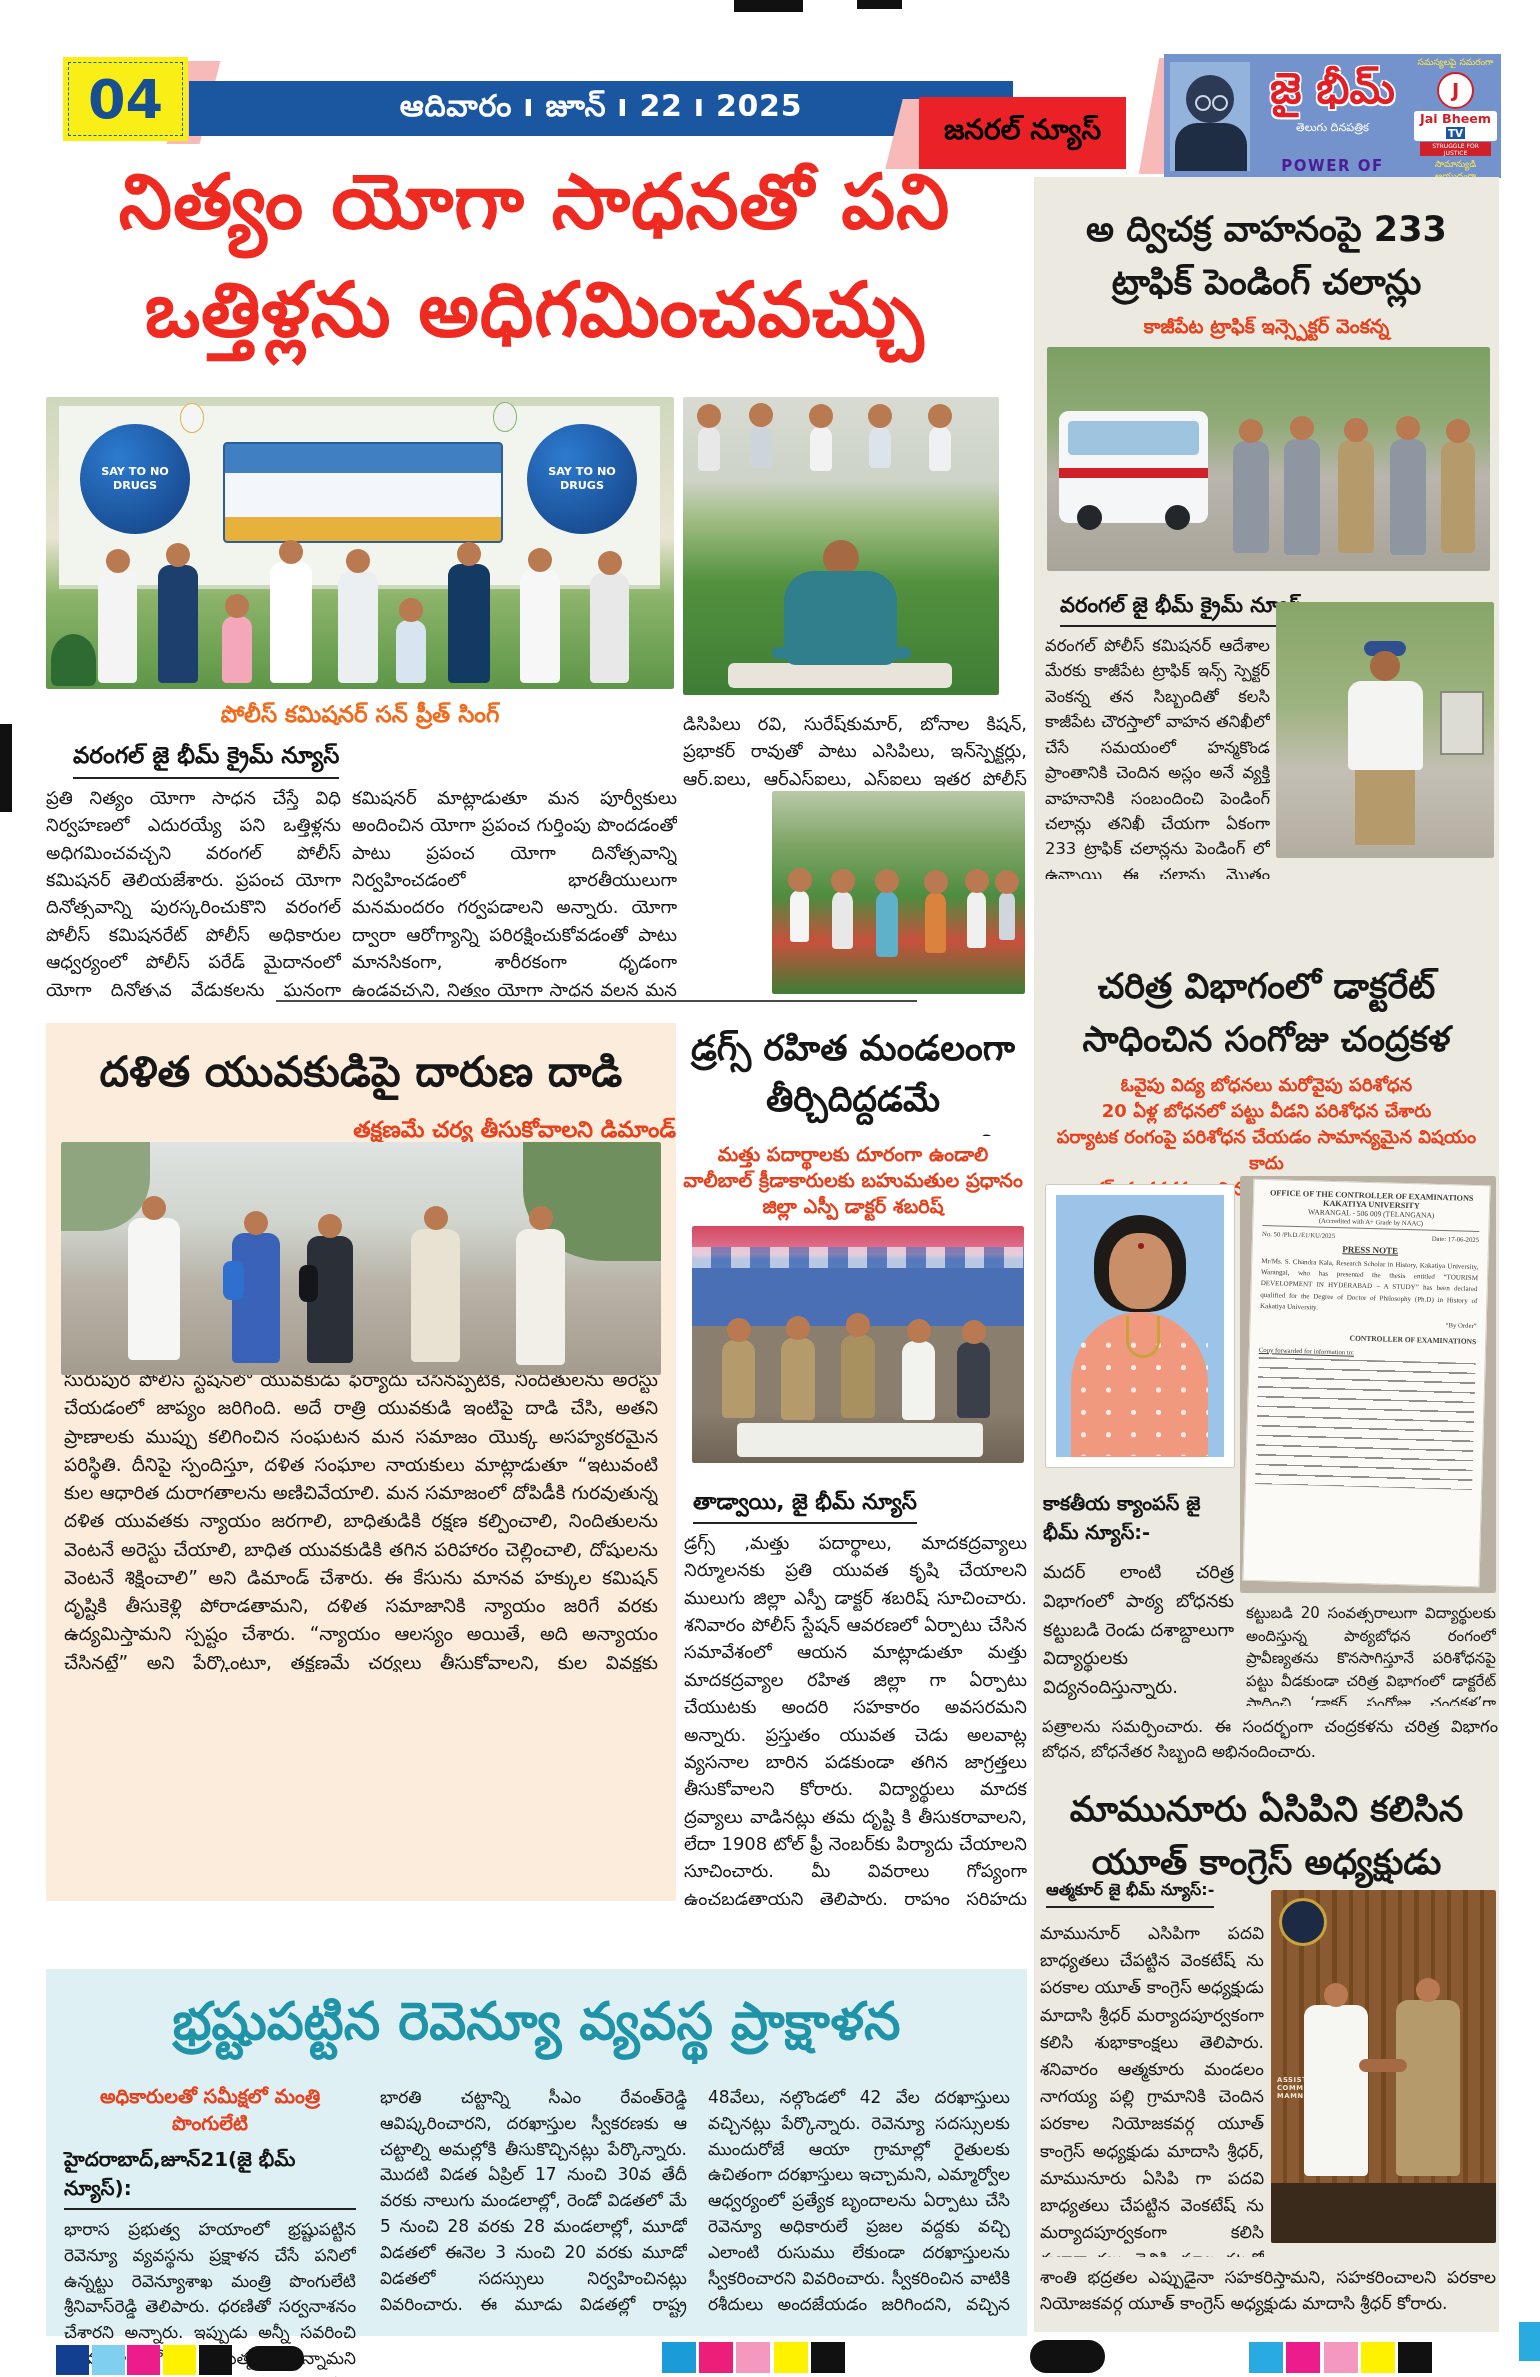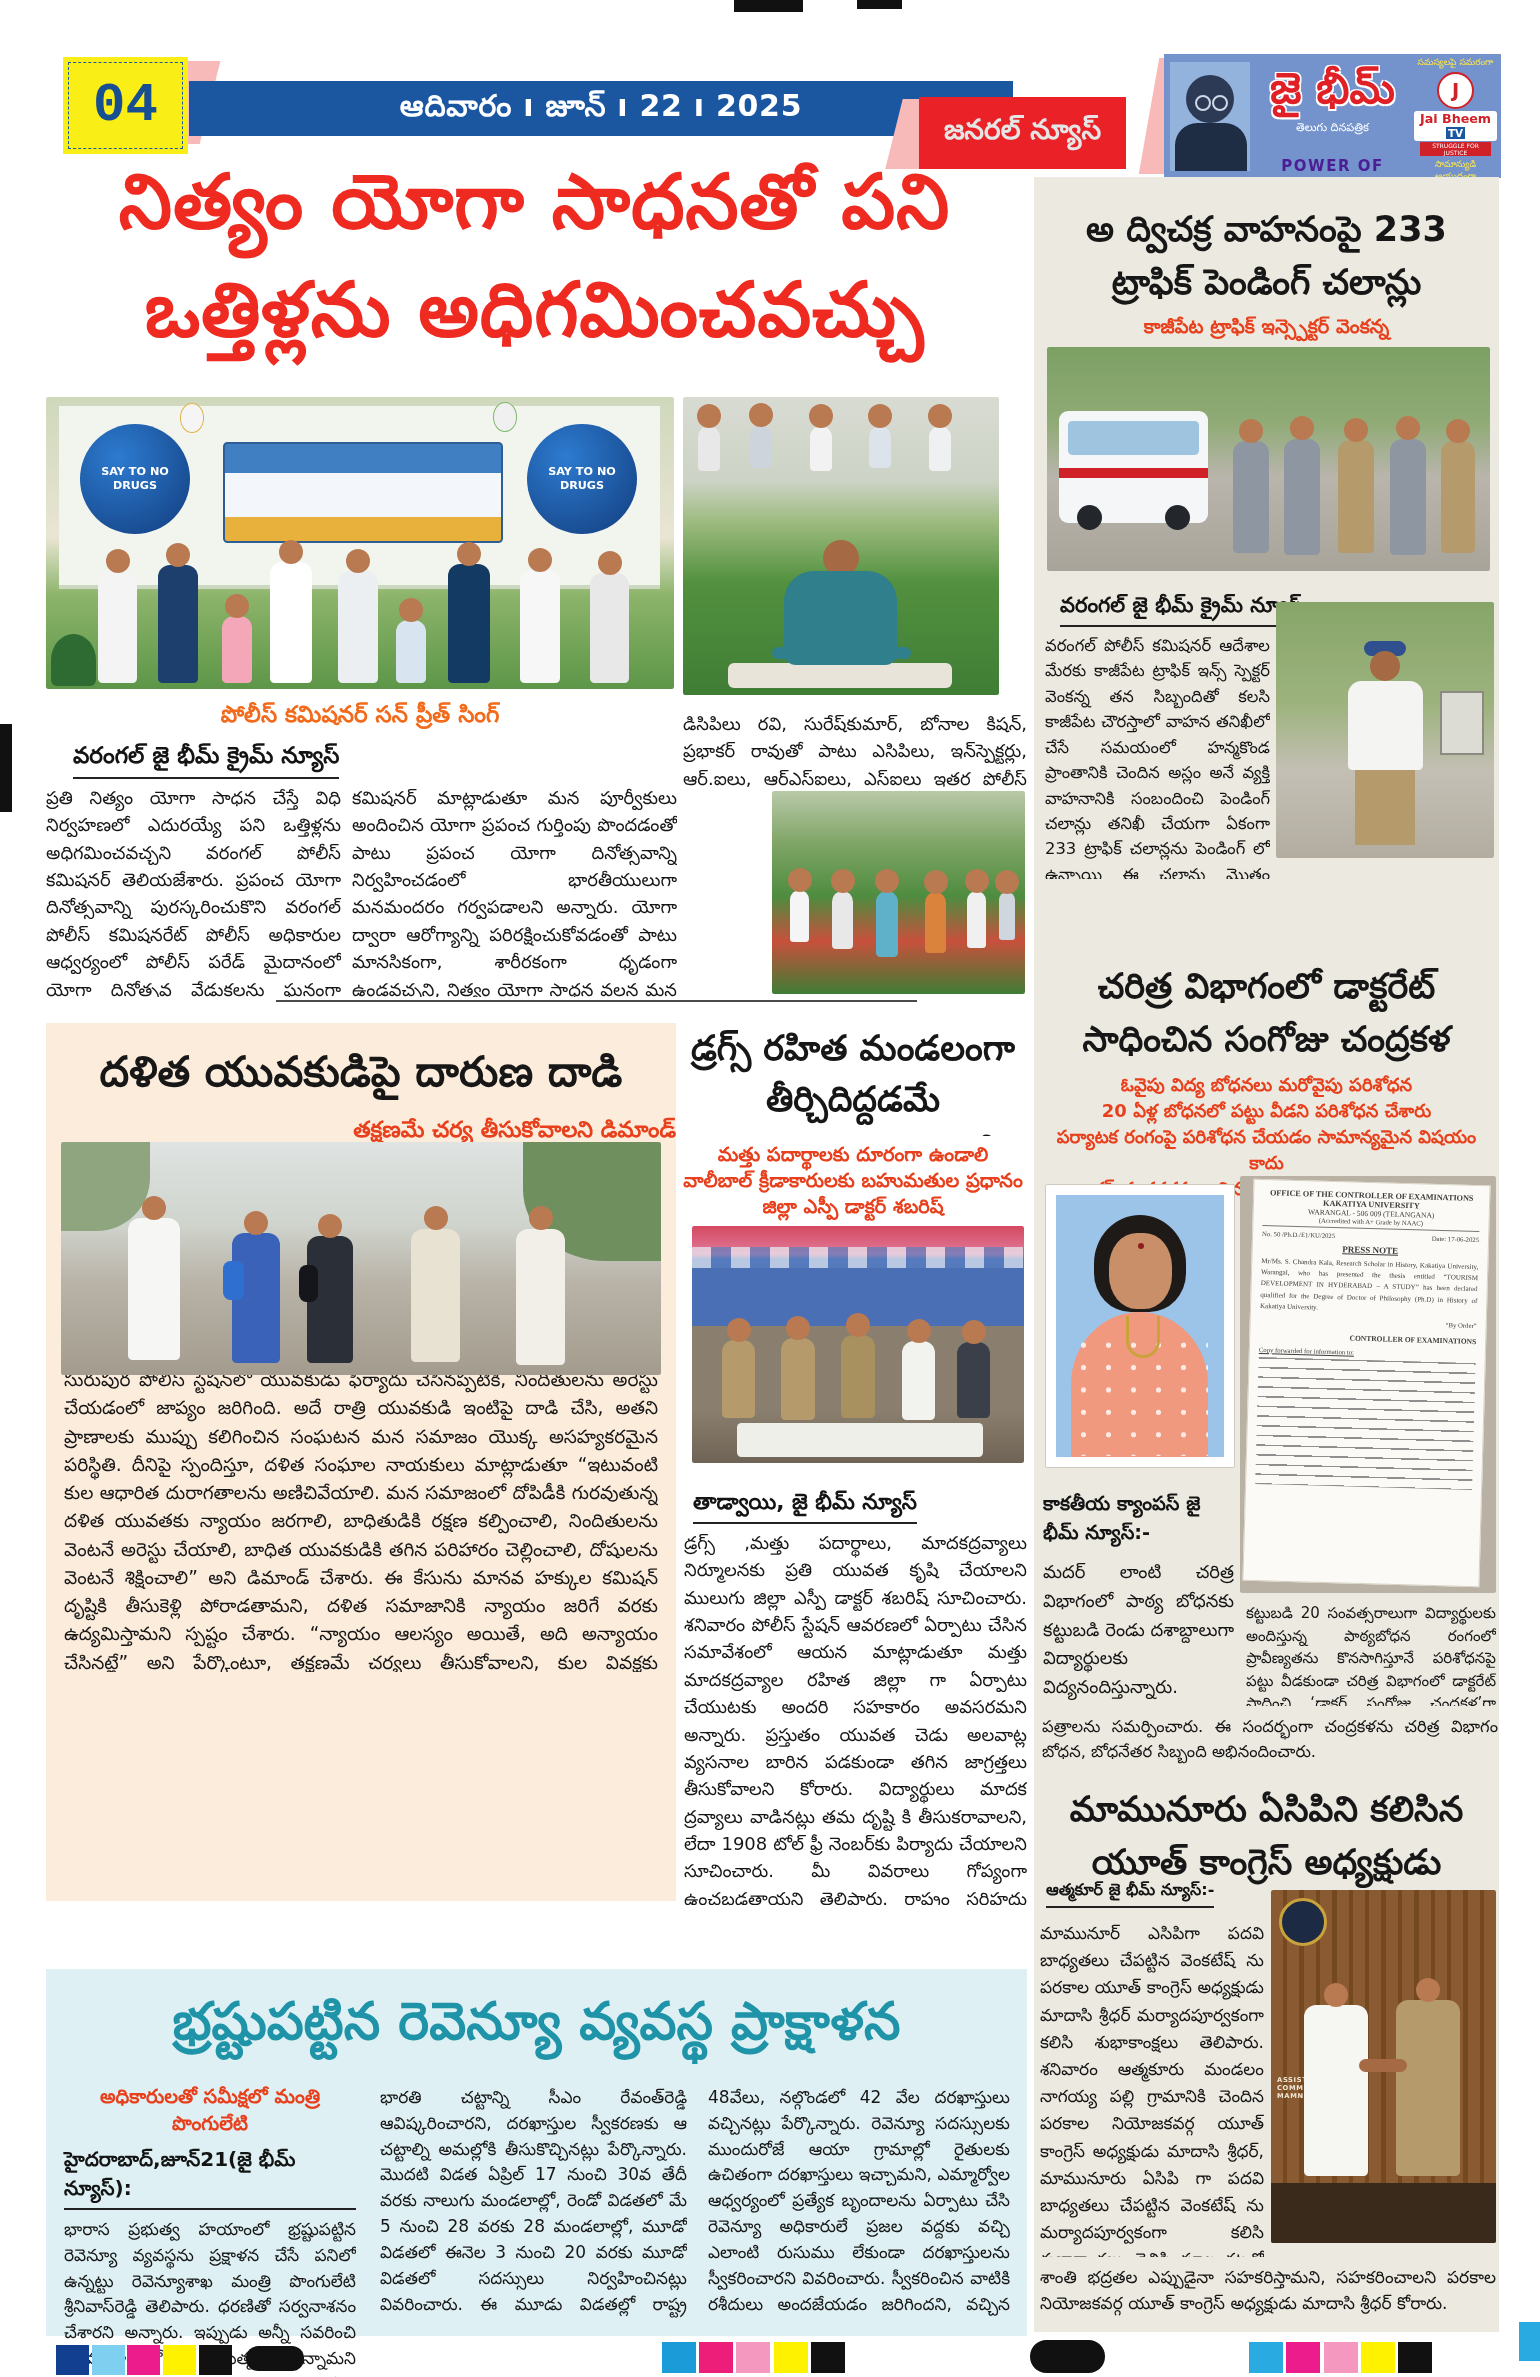--- a/index.html
+++ b/index.html
@@ -31,30 +31,30 @@
 <body>
 
 <div id="page">
 
   <div class="abs mark" style="left:734px;top:0;width:69px;height:12px;"></div>
   <div class="abs mark" style="left:857px;top:0;width:45px;height:9px;"></div>
   <div class="abs mark" style="left:0;top:724px;width:12px;height:88px;"></div>
 
   <div class="abs" style="left:0;top:45px;width:1541px;height:134px;">
     <div class="abs" style="left:177px;top:16.4px;width:33px;height:83px;background:#f8b9b9;transform:skewX(-14deg);"></div>
-    <div class="abs" style="left:63px;top:12px;width:125px;height:97px;background:#f9ee15;display:flex;align-items:center;justify-content:center;font-family:Liberation Mono, monospace;">
+    <div class="abs" style="left:63px;top:12px;width:125px;height:84px;background:#f9ee15;display:flex;align-items:center;justify-content:center;">
       <div class="abs" style="left:5.2px;top:5.2px;right:5.2px;bottom:5.2px;border:1.5px dashed #1b5a9e;"></div>
       <span style="font-size:54px;font-weight:800;color:#184f92;">04</span>
     </div>
     <div class="abs" style="left:189px;top:36px;width:824px;height:55px;background:#1a57a0;display:flex;align-items:center;justify-content:center;">
       <span style="color:#ffffff;font-size:30px;font-weight:bold;letter-spacing:0.7px;">ఆదివారం ı జూన్ ı 22 ı 2025</span>
     </div>
     <div class="abs" style="left:894px;top:54px;width:43px;height:70px;background:#f8b9b9;transform:skewX(-14deg);"></div>
     <div class="abs" style="left:919px;top:52px;width:207px;height:72px;background:#ea2127;display:flex;align-items:center;justify-content:center;">
-      <span style="color:#e5e5e5;font-size:28px;font-weight:bold;text-align:center;">జనరల్ న్యూస్</span>
+      <span style="color:#000000;font-size:28px;font-weight:bold;text-align:center;">జనరల్ న్యూస్</span>
     </div>
     <div class="abs" style="left:1149px;top:13.4px;width:30px;height:116px;background:#f8b9b9;transform:skewX(-10deg);"></div>
     <div class="abs" style="left:1164px;top:9px;width:337px;height:124px;background:#7492cb;display:flex;">
       <div class="abs" style="left:6px;top:7.5px;width:80px;height:109px;background:#93b3dc;overflow:hidden;">
         <div class="abs" style="left:16.4px;top:13.4px;width:48px;height:48px;border-radius:50%;background:#2c3a55;"></div>
         <div class="abs" style="left:25px;top:33px;width:12px;height:12px;border:2.2px solid #cfd9e8;border-radius:50%;"></div>
         <div class="abs" style="left:42px;top:33px;width:12px;height:12px;border:2.2px solid #cfd9e8;border-radius:50%;"></div>
         <div class="abs" style="left:4.5px;top:61px;width:72px;height:48px;border-radius:22.4px 22.4px 0 0;background:#1e2c44;"></div>
       </div>
       <div class="abs" style="left:88px;top:3px;width:161px;height:118px;text-align:center;">

